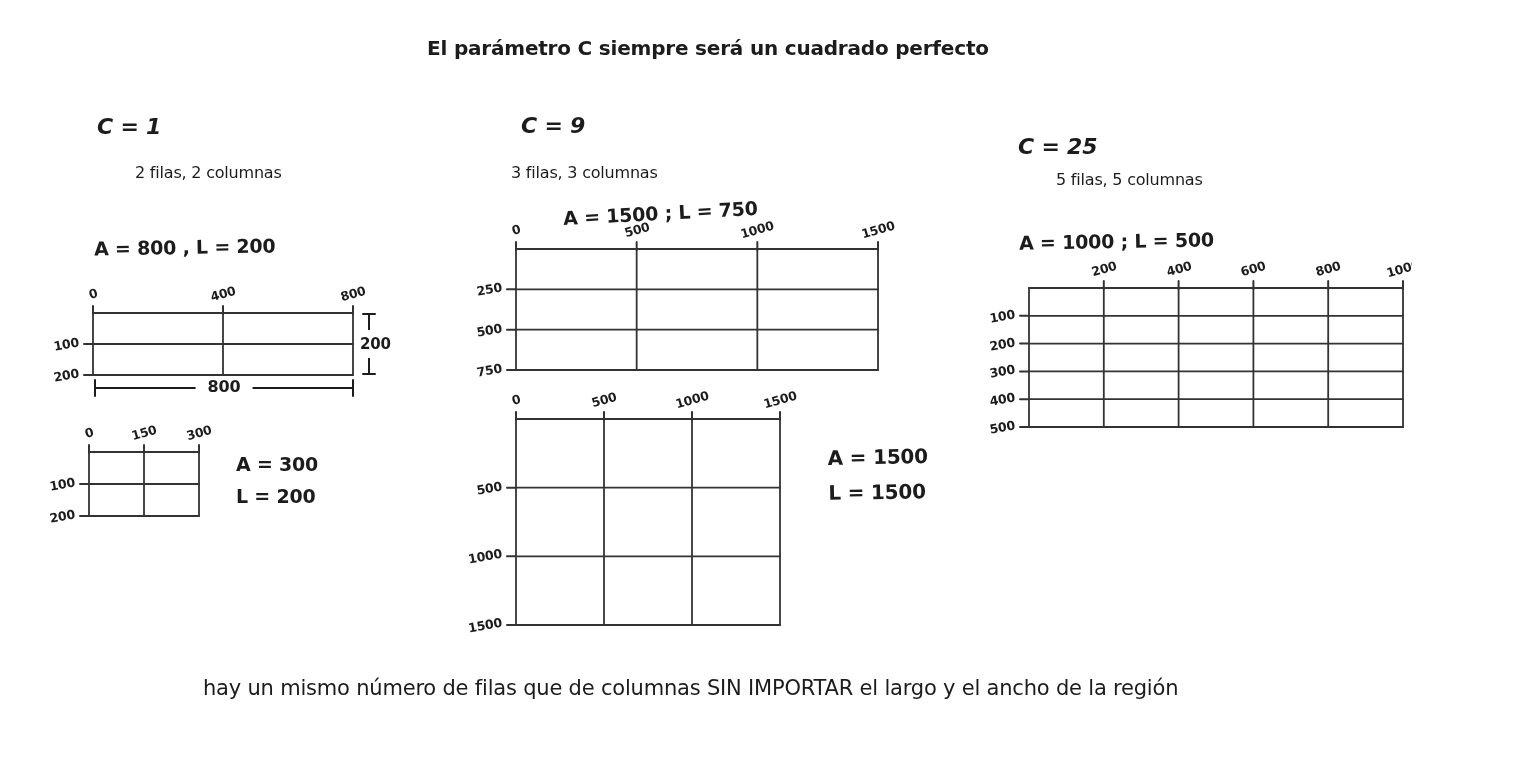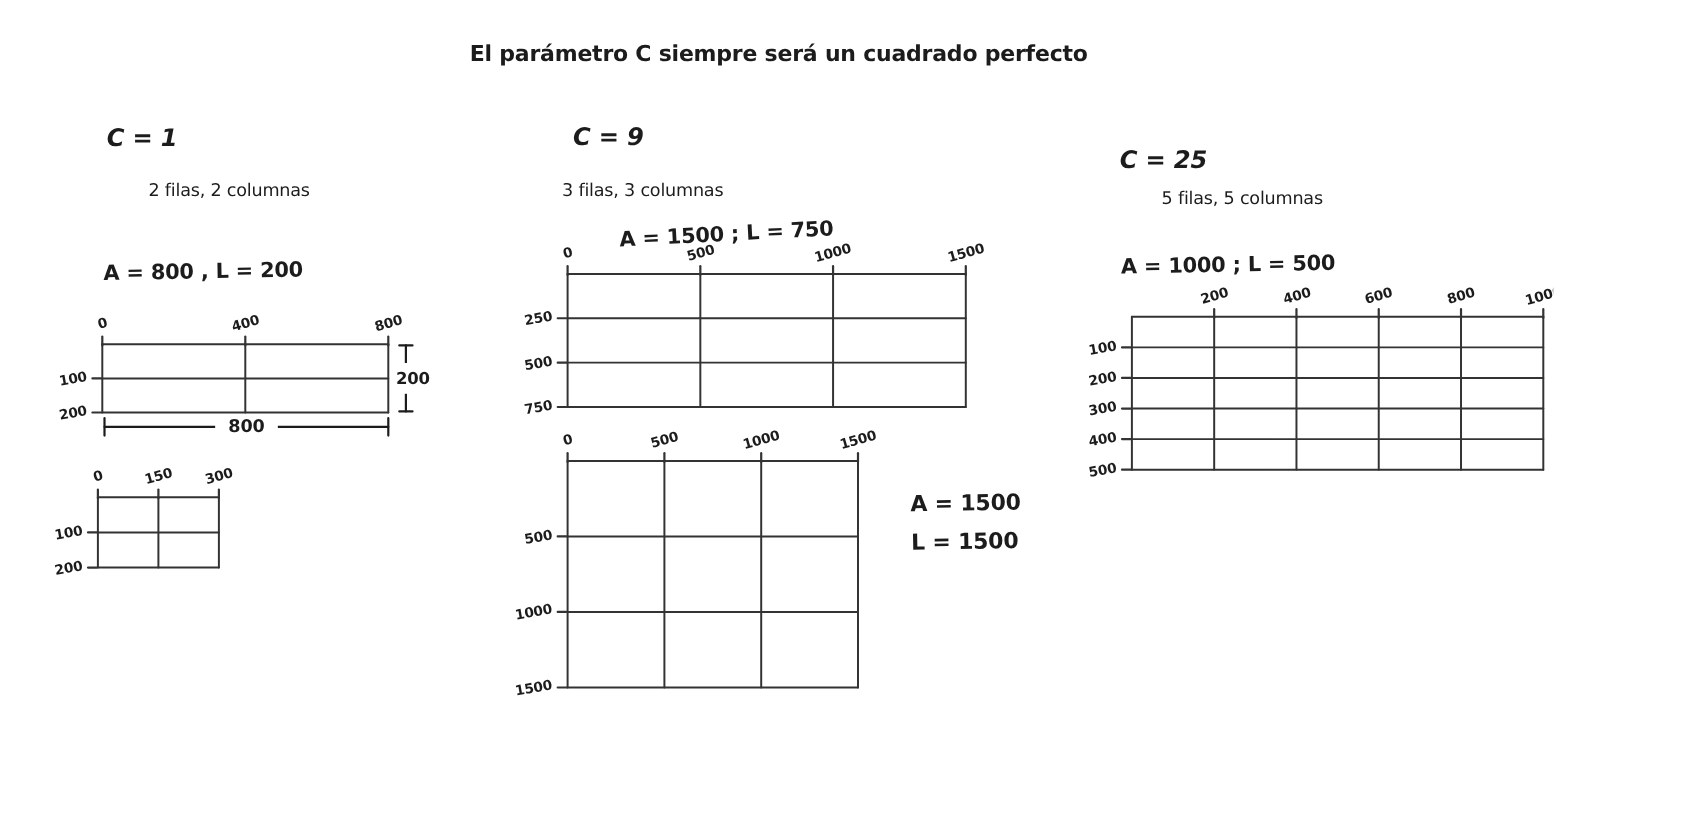--- a/index.html
+++ b/index.html
@@ -191,20 +191,25 @@
     <span class="dh-tick r"></span>
     <span class="dh-label">800</span>
   </div>
   <div class="dim-v">
     <span class="dv-cap t"></span>
     <span class="dv-line"></span>
     <span class="dv-cap b"></span>
     <span class="dv-label">200</span>
   </div>
 
+  <div class="side-labels" style="left:236px;top:448px;font-size:19px;line-height:32px;">
+    <div>A = 300</div>
+    <div>L = 200</div>
+  </div>
 
   <div class="side-labels" style="left:828px;top:440px;font-size:20px;line-height:35px;transform:rotate(-1deg);">
     <div>A = 1500</div>
     <div>L = 1500</div>
   </div>
 
+  <div class="abs footer-line" style="left:203px;top:676px;">hay un mismo número de filas que de columnas SIN IMPORTAR el largo y el ancho de la región</div>
 
 </div>
 
 </body></html>

